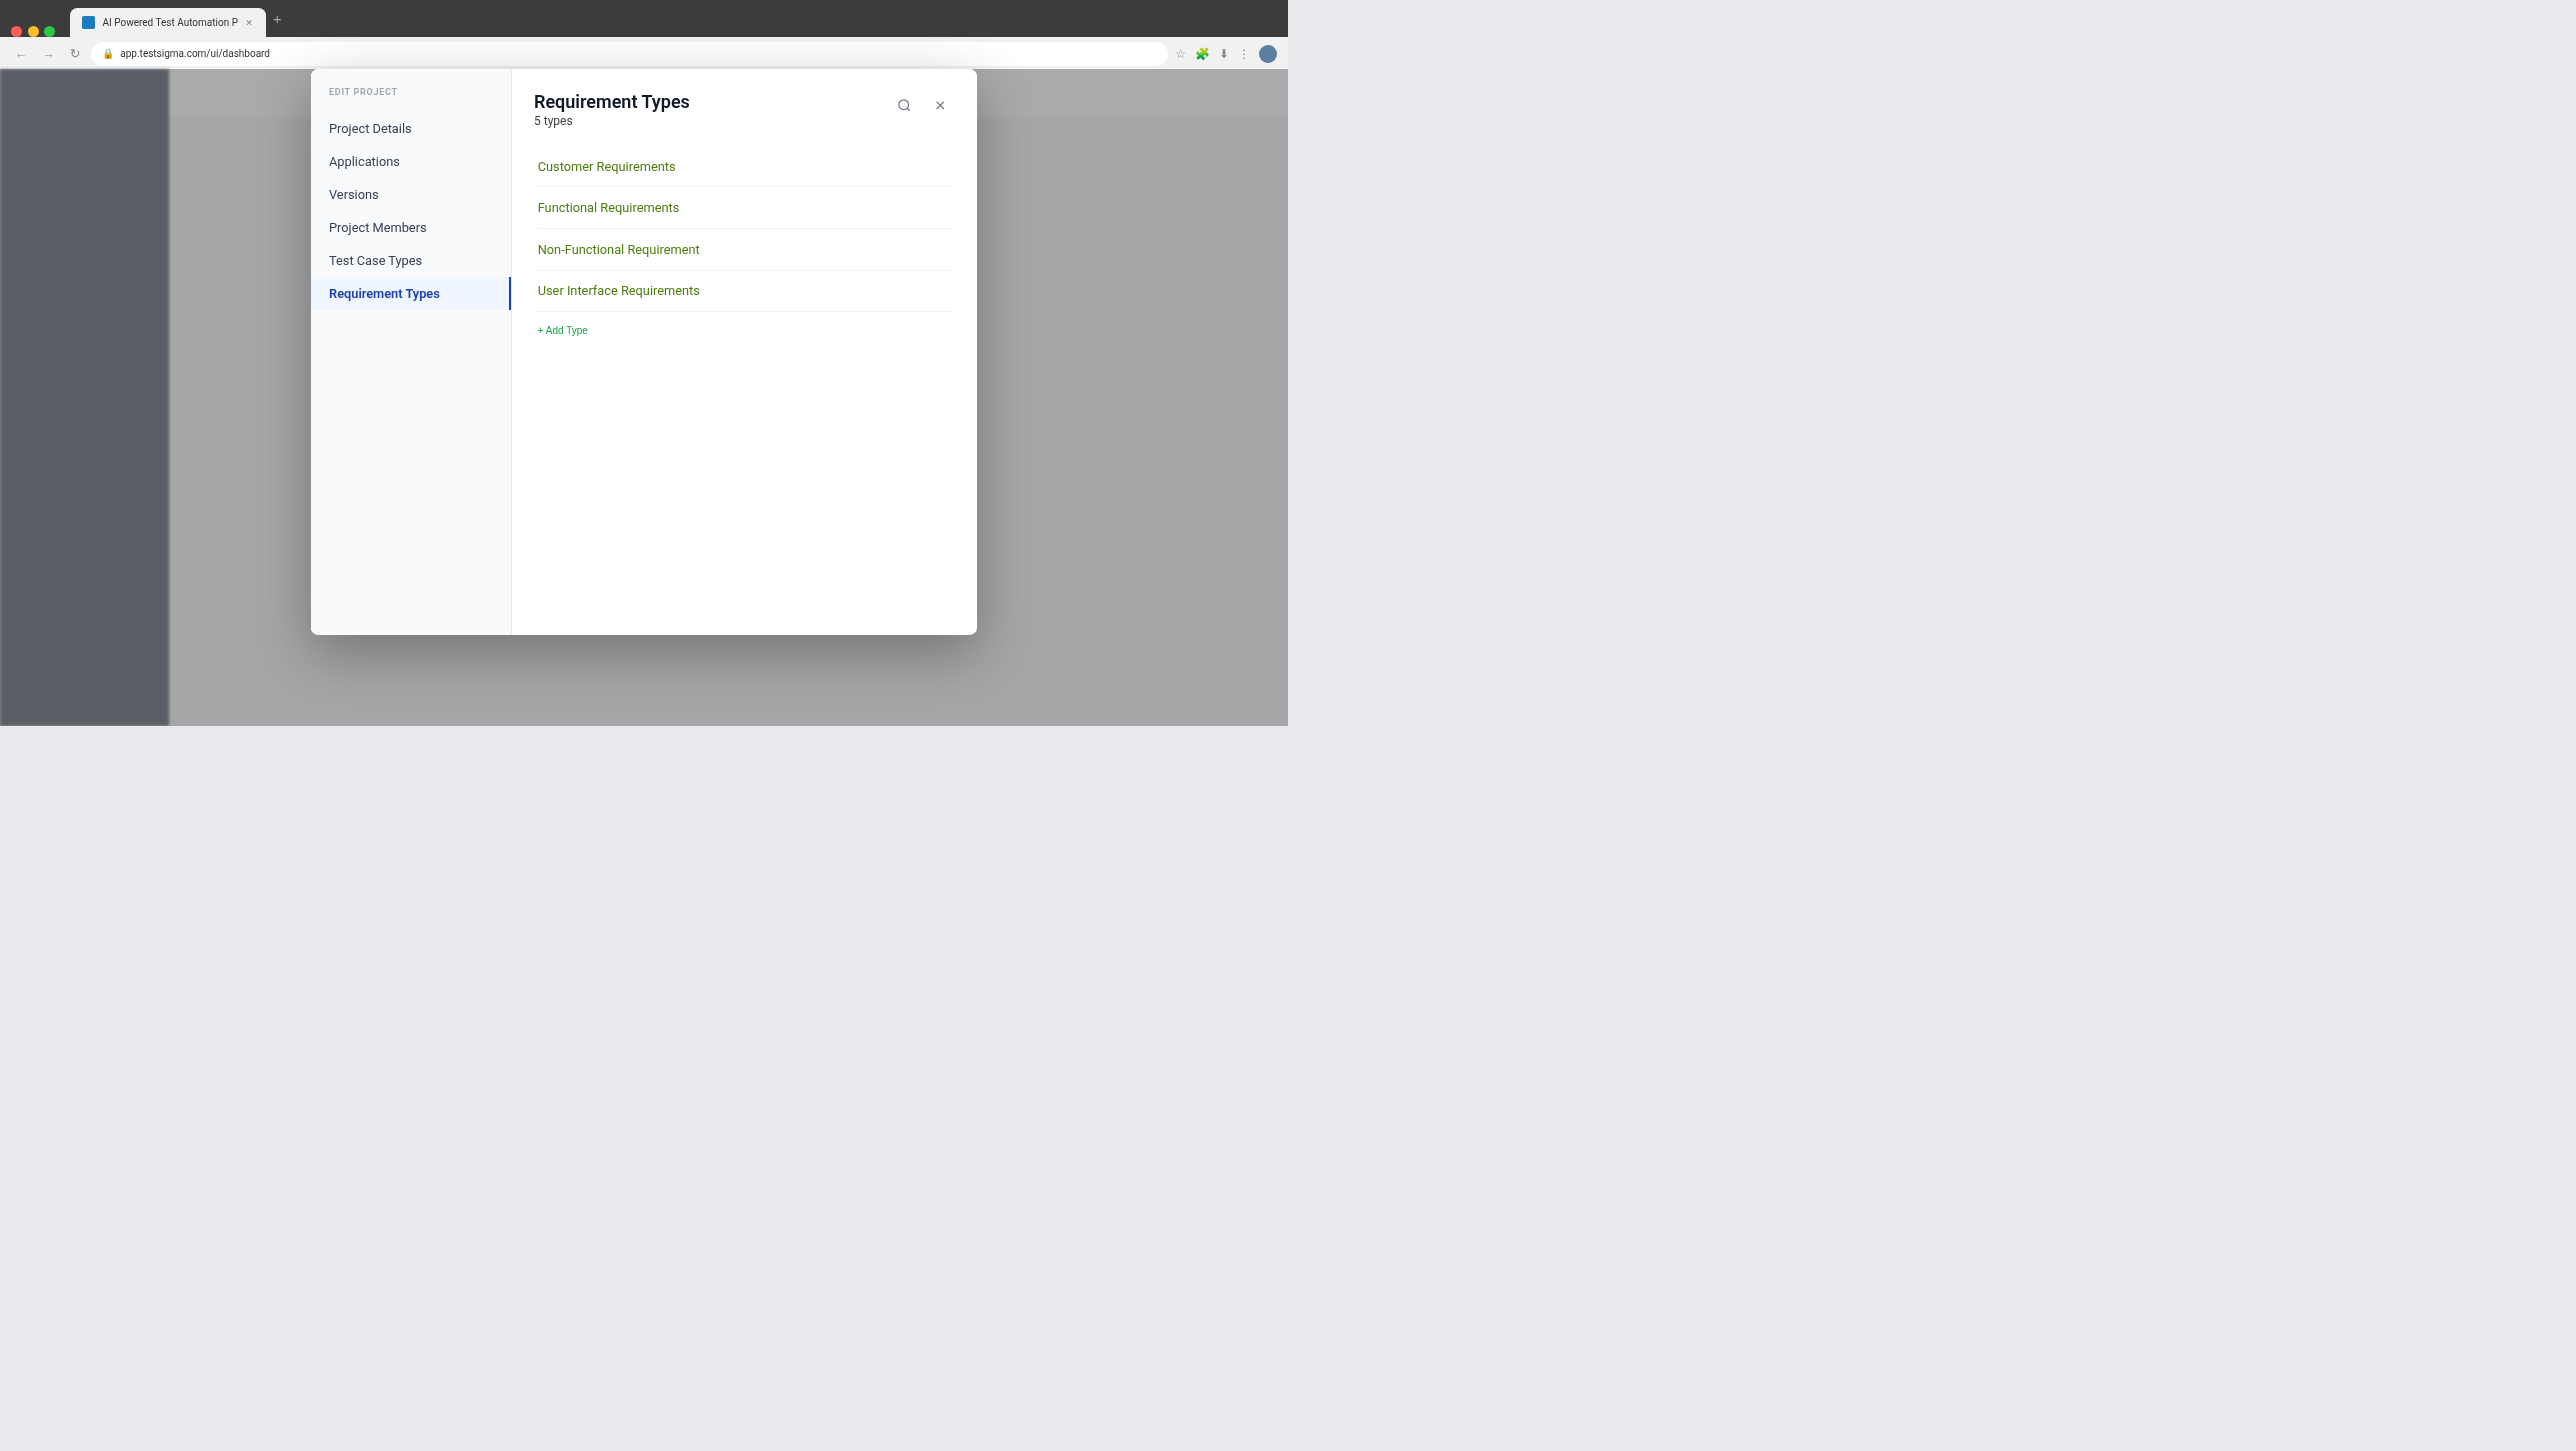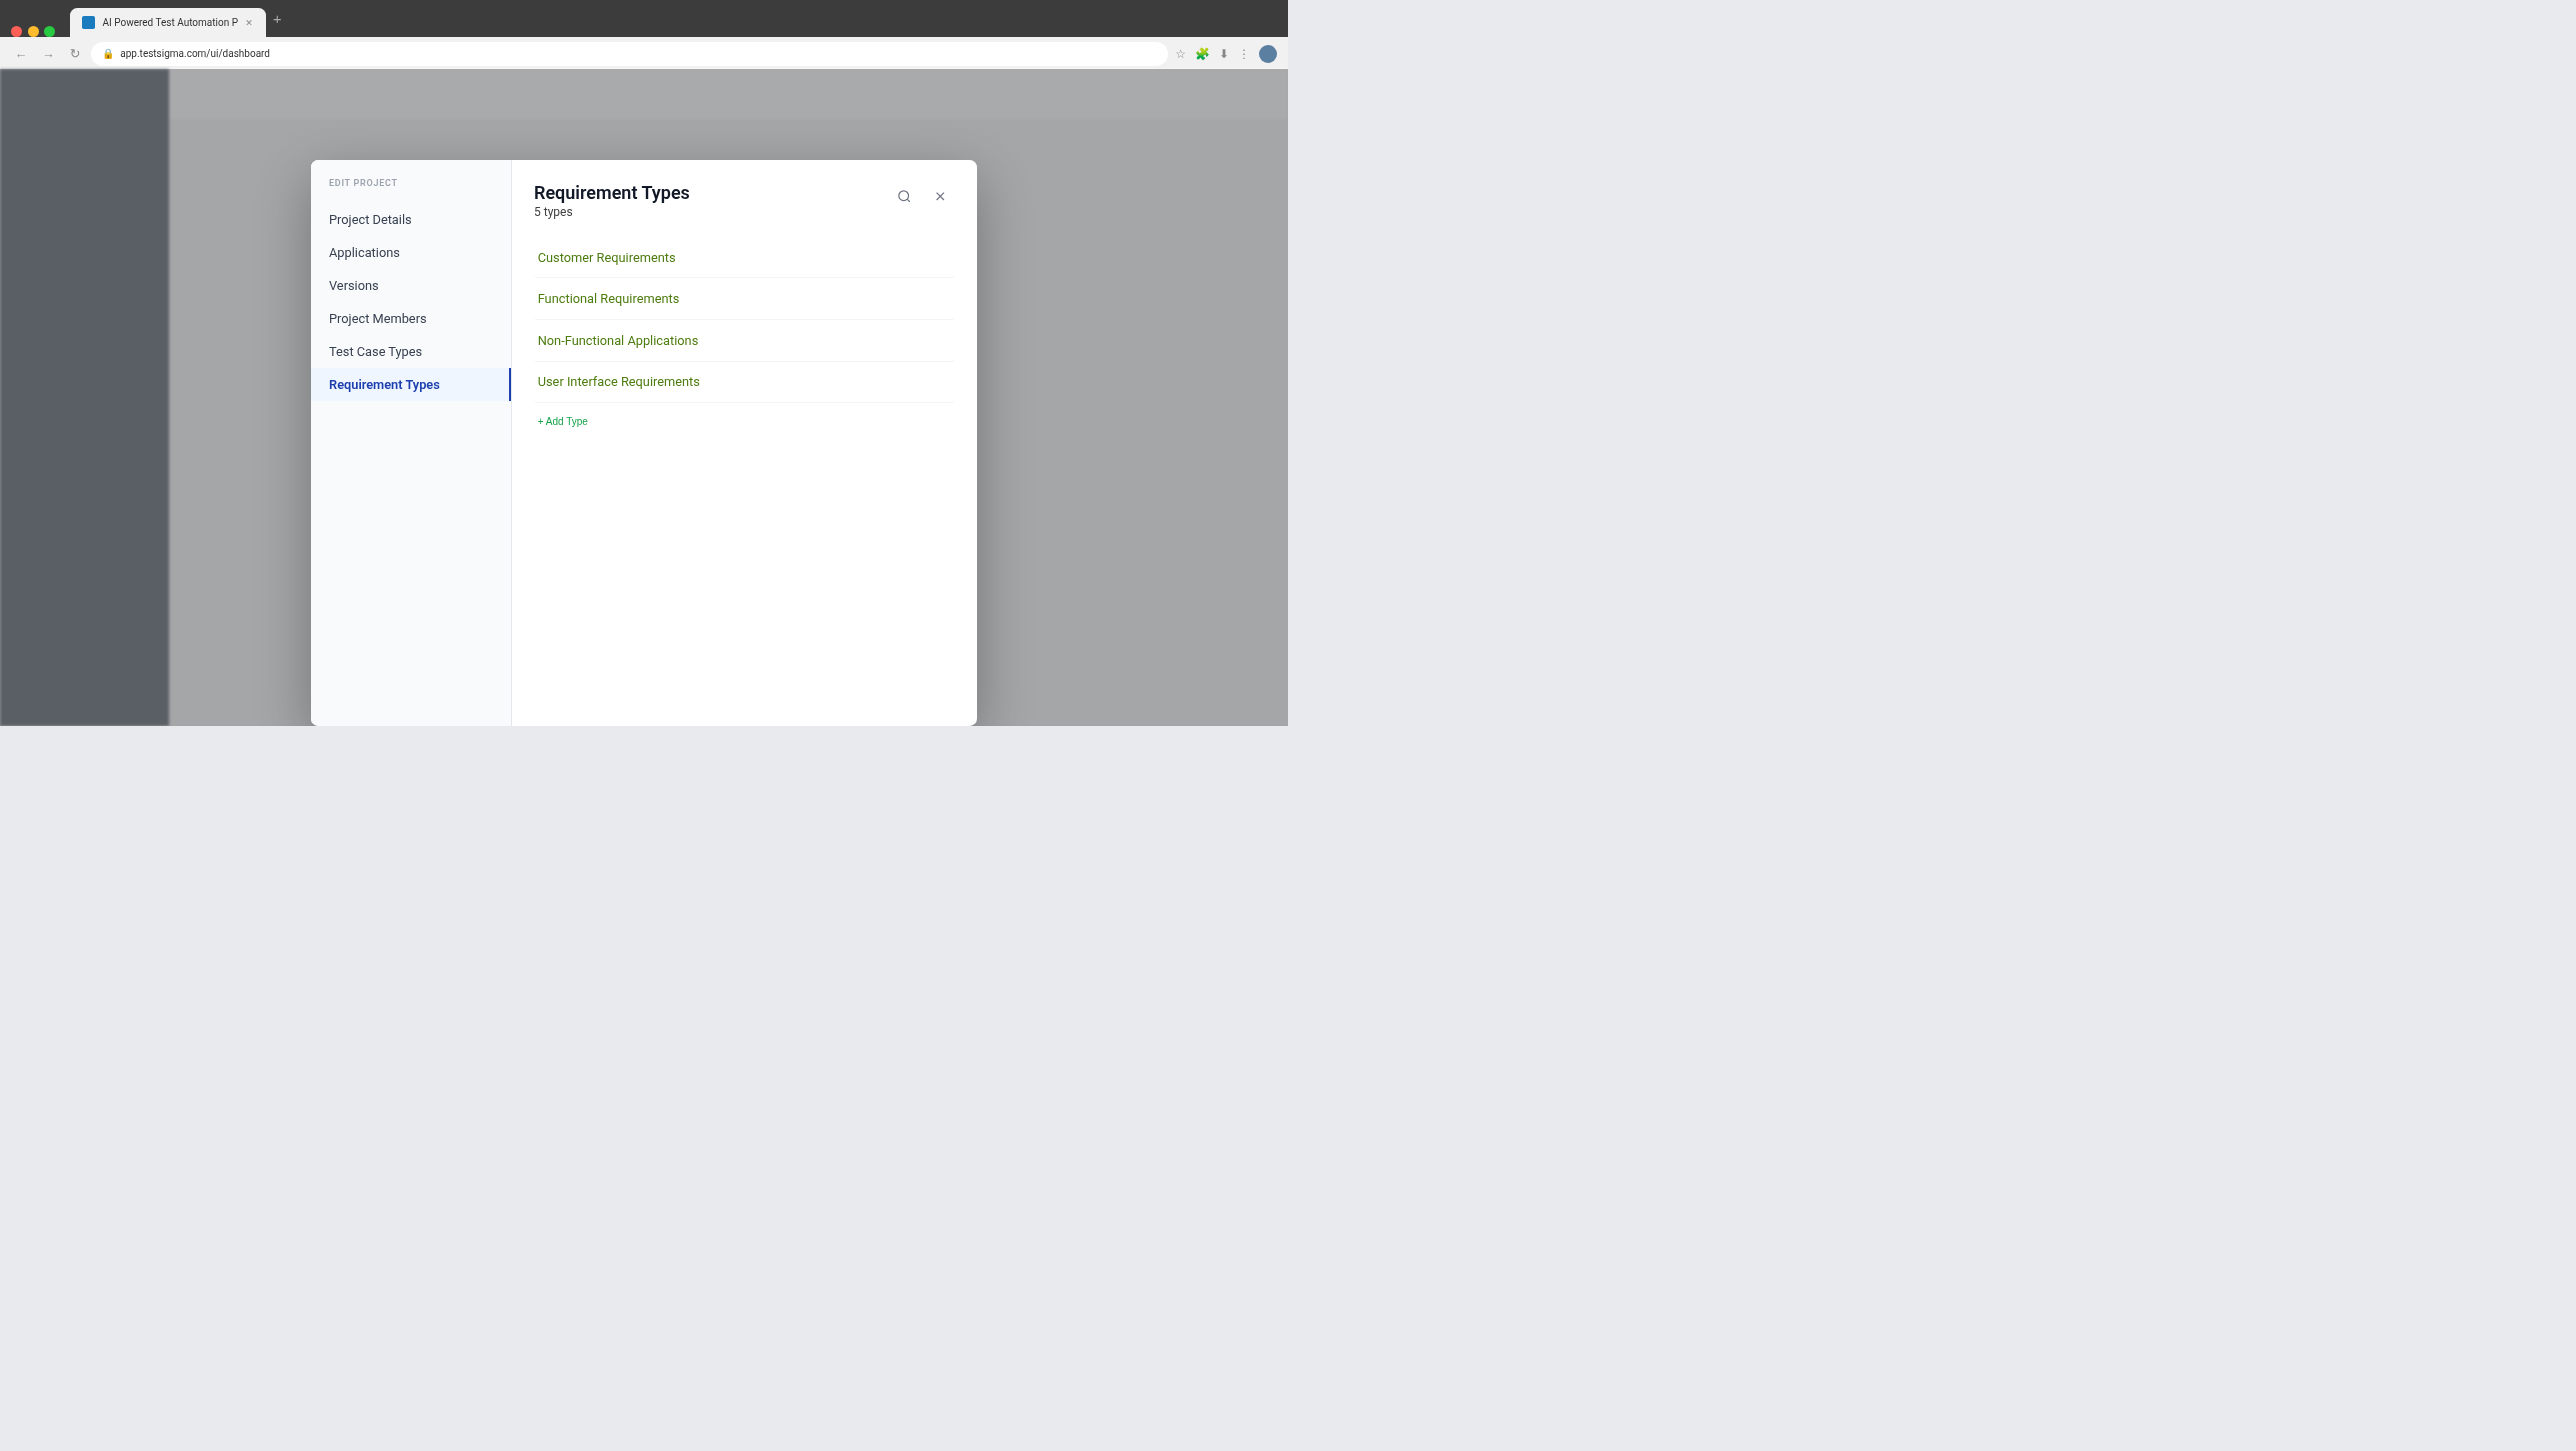--- a/index.html
+++ b/index.html
@@ -123,21 +123,21 @@
 
     
     .modal-overlay {
       position: absolute;
       top: 69px;
       left: 0;
       right: 0;
       bottom: 0;
       background: rgba(0,0,0,0.3);
       display: flex;
-      align-items: flex-end;
+      align-items: flex-start;
       justify-content: center;
       z-index: 100;
     }
 
     .modal {
       background: white;
       border-radius: 7.3px;
       display: flex;
       width: 666px;
       height: 566px;
@@ -381,21 +381,21 @@
           <span class="type-item-text">Customer Requirements</span>
           <div class="type-item-actions"></div>
         </div>
 
         <div class="type-item">
           <span class="type-item-text">Functional Requirements</span>
           <div class="type-item-actions"></div>
         </div>
 
         <div class="type-item">
-          <span class="type-item-text">Non-Functional Applications</span>
+          <span class="type-item-text">Non-Functional Requirement</span>
           <div class="type-item-actions"></div>
         </div>
 
 
         <div class="type-item">
           <span class="type-item-text">User Interface Requirements</span>
           <div class="type-item-actions"></div>
         </div>
 
       </div>

